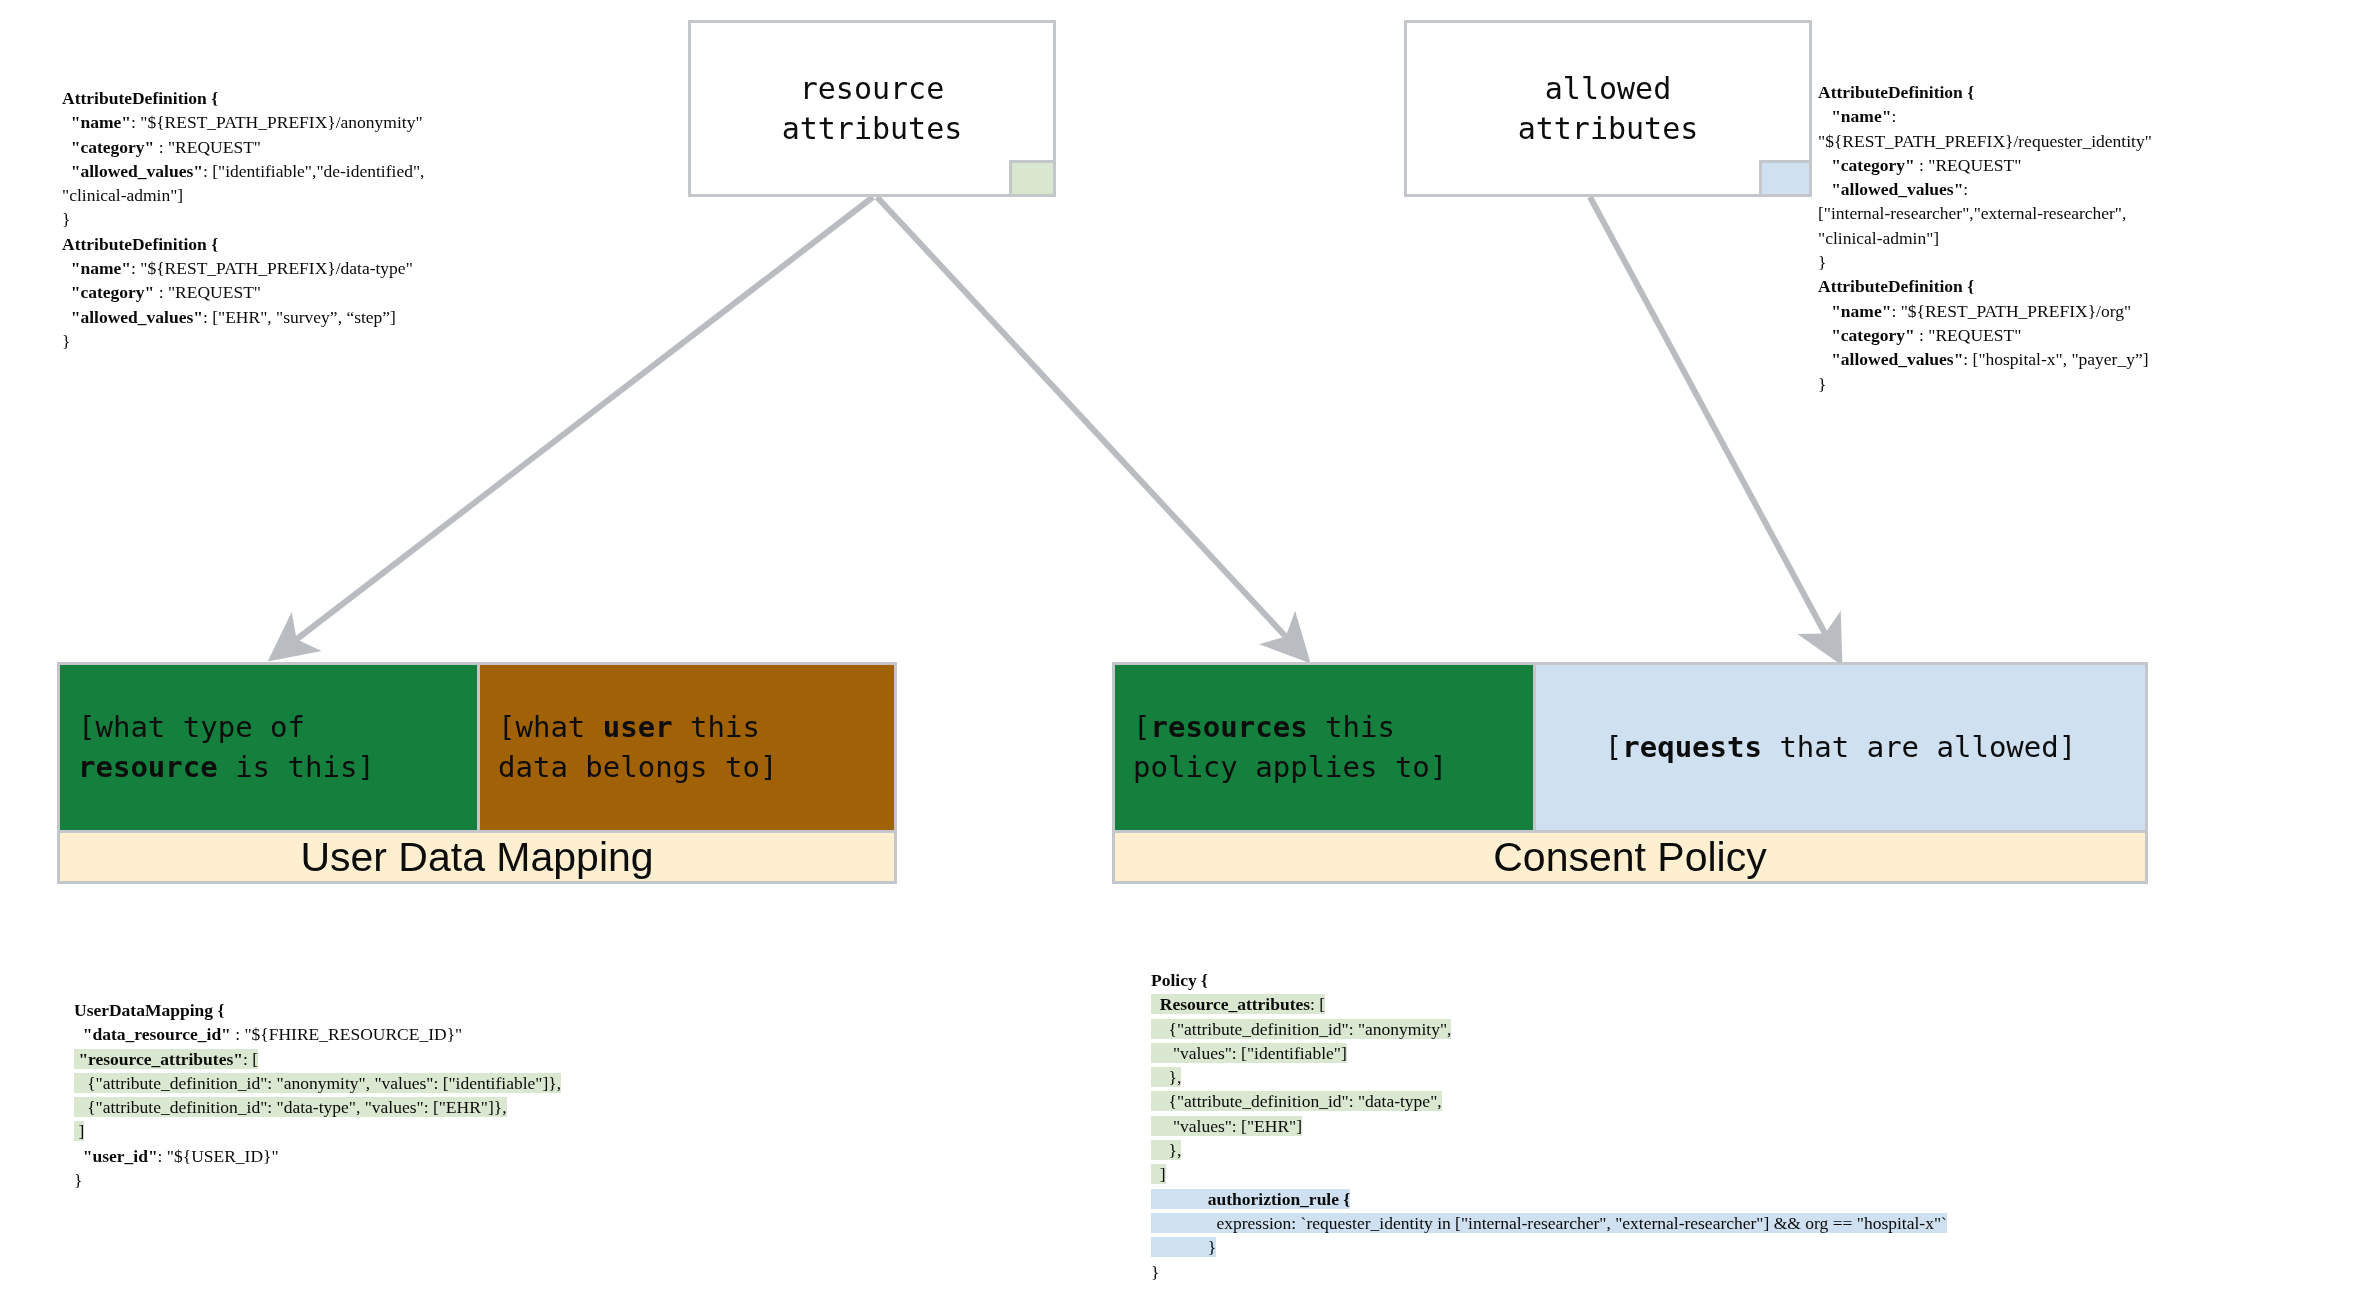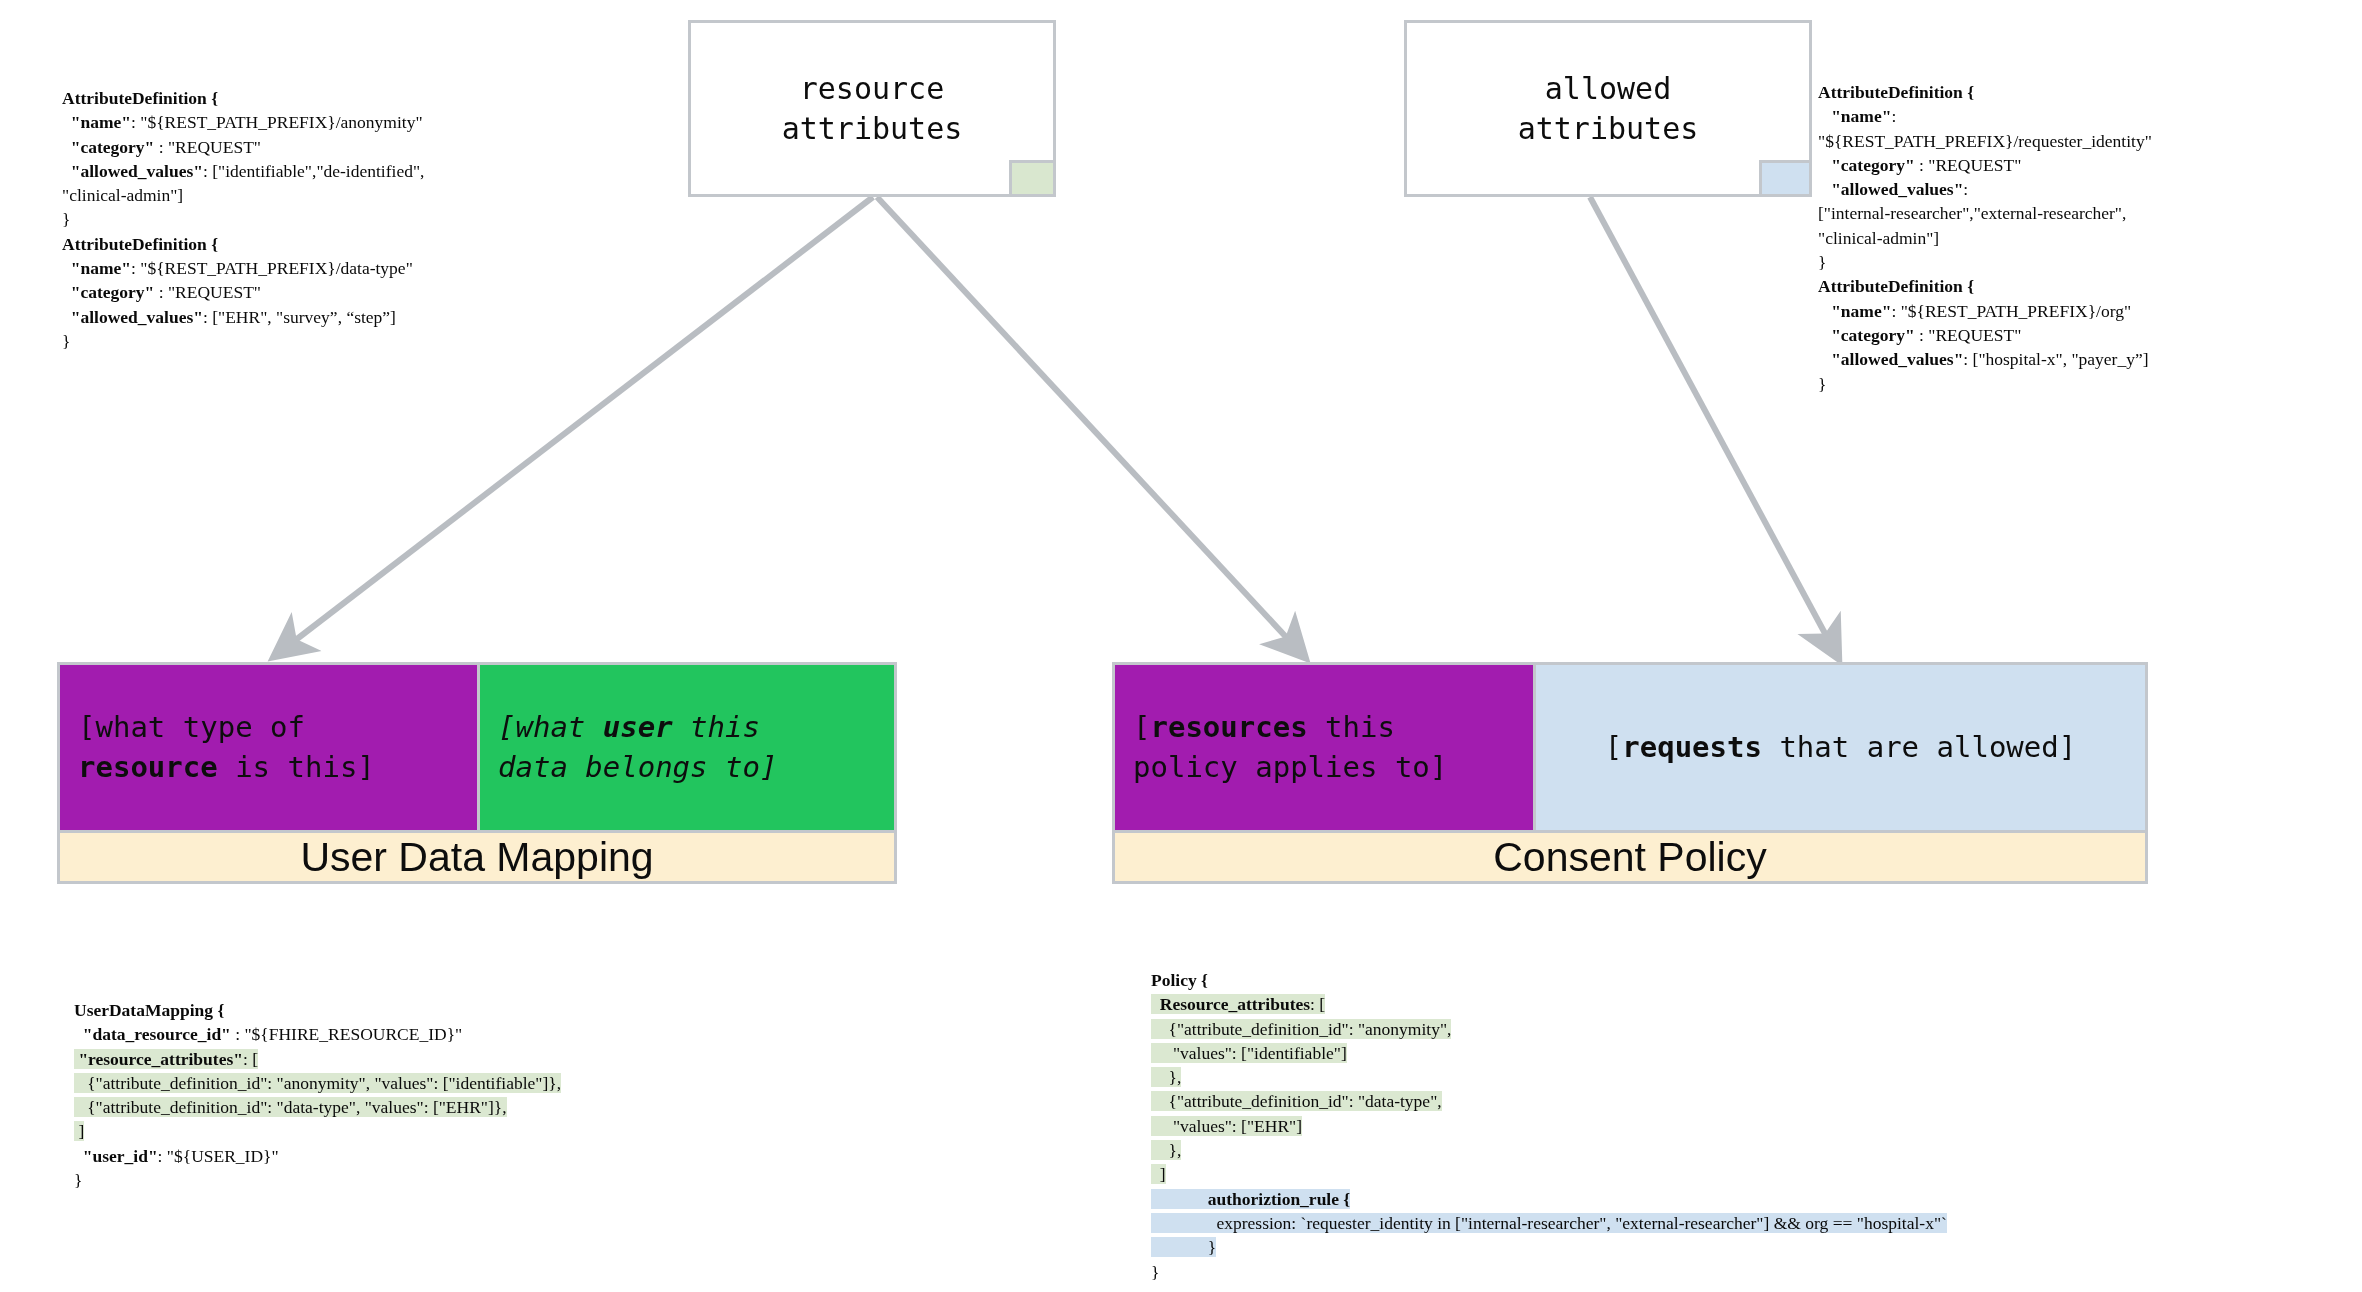--- a/index.html
+++ b/index.html
@@ -85,22 +85,22 @@
     padding: 0 18px;
   }
   .cell .txt {
     font-family: "DejaVu Sans Mono", monospace;
     font-size: 29px;
     line-height: 1.35;
     color: #0d0d0d;
     white-space: pre-wrap;
   }
   .cell .txt b { font-weight: bold; }
-  .cell-green { background: #a21caf; }
-  .cell-white { background: #22c55e; font-style: italic; }
+  .cell-green { background: #15803d; }
+  .cell-white { background: #a16207; }
   .cell-blue  { background: #cfe0f0; justify-content: center; }
   .divider-v { width: 3px; background: #c3c7cc; flex: 0 0 3px; }
   .panel-footer {
     background: #fdefd0;
     border-top: 3px solid #c3c7cc;
     display: flex;
     align-items: center;
     justify-content: center;
   }
   .panel-footer .ftxt {

